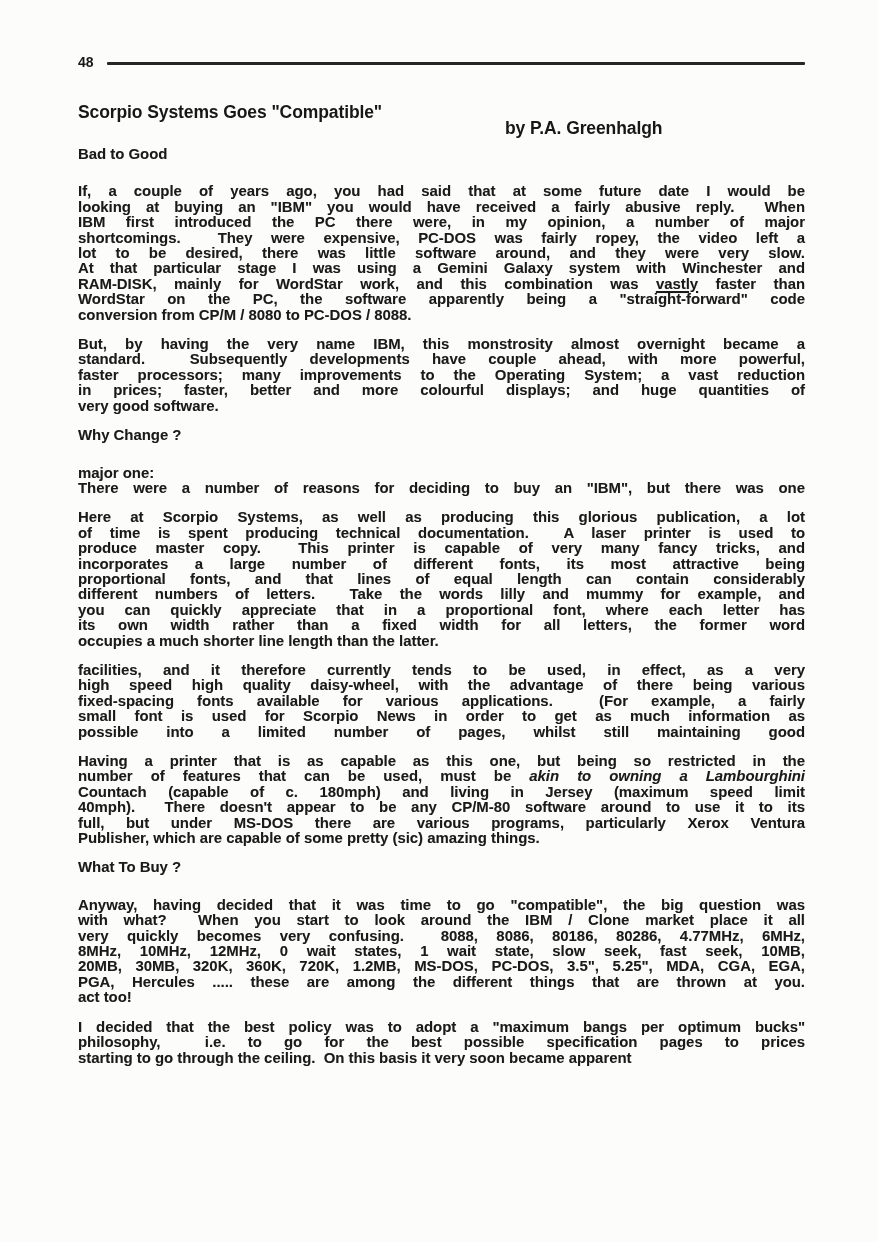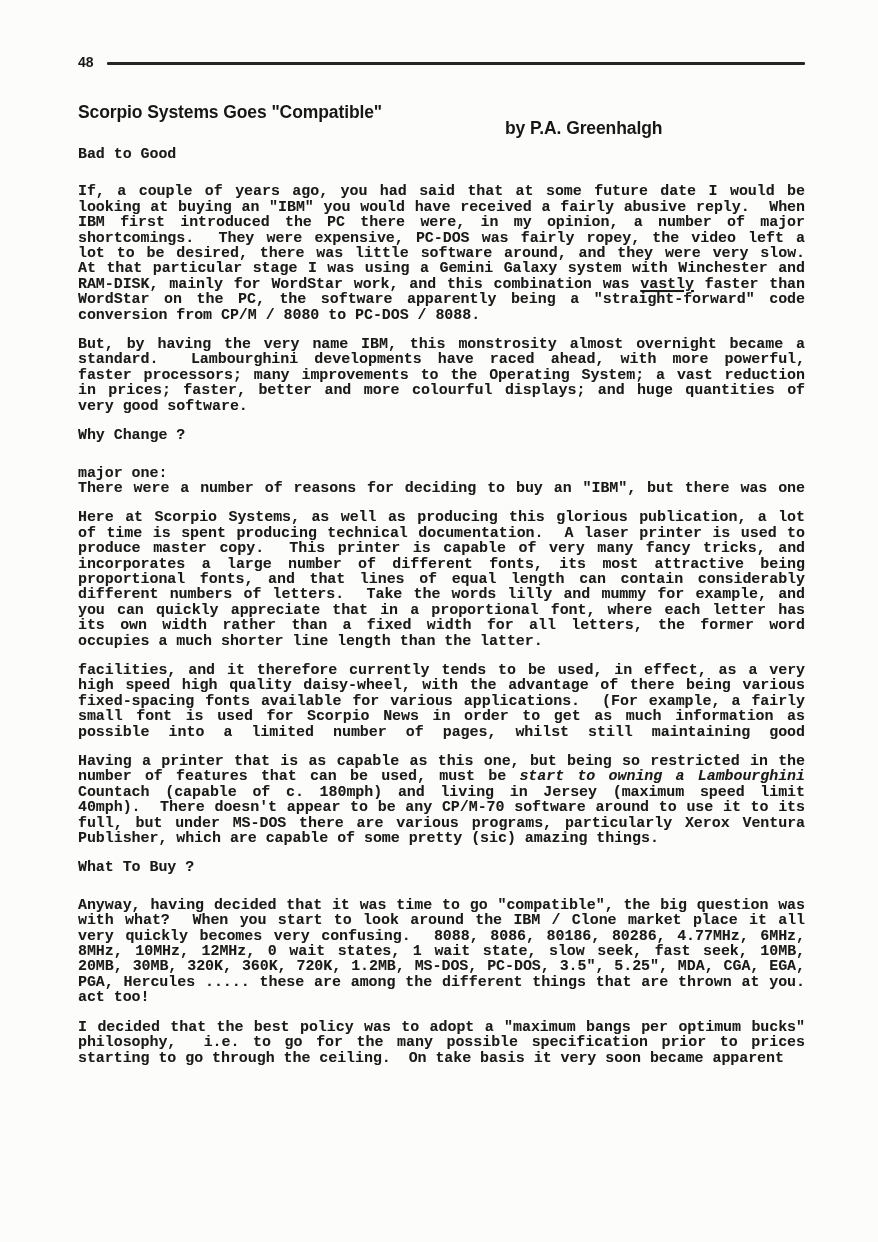--- a/index.html
+++ b/index.html
@@ -49,21 +49,21 @@
     white-space: nowrap;
   }
   .article-title { position: absolute; left: 0; top: 0; }
   .article-byline { position: absolute; left: 427px; top: 0; margin-top: 16px; }
   
   .article {
     position: absolute;
     top: 147px;
     left: 78px;
     width: 727px;
-    font-family: Liberation Mono, monospace;
+    font-family: Liberation Sans, sans-serif;
     font-weight: 700;
     font-size: 14.9px;
     line-height: 15.4px;
     color: #1a1a1a;
     text-shadow: 0.2px 0.2px 0 rgba(20,20,20,0.28);
   }
   .section-heading {
     margin: 0 0 22px 0;
   }
   .section-heading:not(:first-child) {
@@ -106,21 +106,21 @@
         <div class="line"><span>IBM first introduced the PC there were, in my opinion, a number of major</span></div>
         <div class="line"><span>shortcomings.  They were expensive, PC-DOS was fairly ropey, the video left a</span></div>
         <div class="line"><span>lot to be desired, there was little software around, and they were very slow.</span></div>
         <div class="line"><span>At that particular stage I was using a Gemini Galaxy system with Winchester and</span></div>
         <div class="line"><span>RAM-DISK, mainly for WordStar work, and this combination was </span><u>vastly</u><span> faster than</span></div>
         <div class="line"><span>WordStar on the PC, the software apparently being a "straight-forward" code</span></div>
         <div class="line last"><span>conversion from CP/M / 8080 to PC-DOS / 8088.</span></div>
       </div>
       <div class="paragraph">
         <div class="line"><span>But, by having the very name IBM, this monstrosity almost overnight became a</span></div>
-        <div class="line"><span>standard.  Lambourghini developments have raced ahead, with more powerful,</span></div>
+        <div class="line"><span>standard.  Subsequently developments have couple ahead, with more powerful,</span></div>
         <div class="line"><span>faster processors; many improvements to the Operating System; a vast reduction</span></div>
         <div class="line"><span>in prices; faster, better and more colourful displays; and huge quantities of</span></div>
         <div class="line last"><span>very good software.</span></div>
       </div>
       <div class="section-heading">Why Change ?</div>
       <div class="paragraph">
         <div class="line last"><span>major one:</span></div>
         <div class="line"><span>There were a number of reasons for deciding to buy an "IBM", but there was one</span></div>
       </div>
       <div class="paragraph">
@@ -136,36 +136,36 @@
       </div>
       <div class="paragraph">
         <div class="line"><span>facilities, and it therefore currently tends to be used, in effect, as a very</span></div>
         <div class="line"><span>high speed high quality daisy-wheel, with the advantage of there being various</span></div>
         <div class="line"><span>fixed-spacing fonts available for various applications.  (For example, a fairly</span></div>
         <div class="line"><span>small font is used for Scorpio News in order to get as much information as</span></div>
         <div class="line"><span>possible into a limited number of pages, whilst still maintaining good</span></div>
       </div>
       <div class="paragraph">
         <div class="line"><span>Having a printer that is as capable as this one, but being so restricted in the</span></div>
-        <div class="line"><span>number of features that can be used, must be </span><i>start to owning a Lambourghini</i></div>
+        <div class="line"><span>number of features that can be used, must be </span><i>akin to owning a Lambourghini</i></div>
         <div class="line"><span>Countach (capable of c. 180mph) and living in Jersey (maximum speed limit</span></div>
-        <div class="line"><span>40mph).  There doesn't appear to be any CP/M-70 software around to use it to its</span></div>
+        <div class="line"><span>40mph).  There doesn't appear to be any CP/M-80 software around to use it to its</span></div>
         <div class="line"><span>full, but under MS-DOS there are various programs, particularly Xerox Ventura</span></div>
         <div class="line last"><span>Publisher, which are capable of some pretty (sic) amazing things.</span></div>
       </div>
       <div class="section-heading">What To Buy ?</div>
       <div class="paragraph">
         <div class="line"><span>Anyway, having decided that it was time to go "compatible", the big question was</span></div>
         <div class="line"><span>with what?  When you start to look around the IBM / Clone market place it all</span></div>
         <div class="line"><span>very quickly becomes very confusing.  8088, 8086, 80186, 80286, 4.77MHz, 6MHz,</span></div>
         <div class="line"><span>8MHz, 10MHz, 12MHz, 0 wait states, 1 wait state, slow seek, fast seek, 10MB,</span></div>
         <div class="line"><span>20MB, 30MB, 320K, 360K, 720K, 1.2MB, MS-DOS, PC-DOS, 3.5", 5.25", MDA, CGA, EGA,</span></div>
         <div class="line"><span>PGA, Hercules ..... these are among the different things that are thrown at you.</span></div>
         <div class="line last"><span>act too!</span></div>
       </div>
       <div class="paragraph">
         <div class="line"><span>I decided that the best policy was to adopt a "maximum bangs per optimum bucks"</span></div>
-        <div class="line"><span>philosophy,  i.e. to go for the many possible specification prior to prices</span></div>
-        <div class="line last"><span>starting to go through the ceiling.  On take basis it very soon became apparent</span></div>
+        <div class="line"><span>philosophy,  i.e. to go for the best possible specification pages to prices</span></div>
+        <div class="line last"><span>starting to go through the ceiling.  On this basis it very soon became apparent</span></div>
       </div>
     </div>
 
 </div>
 
 </body></html>

